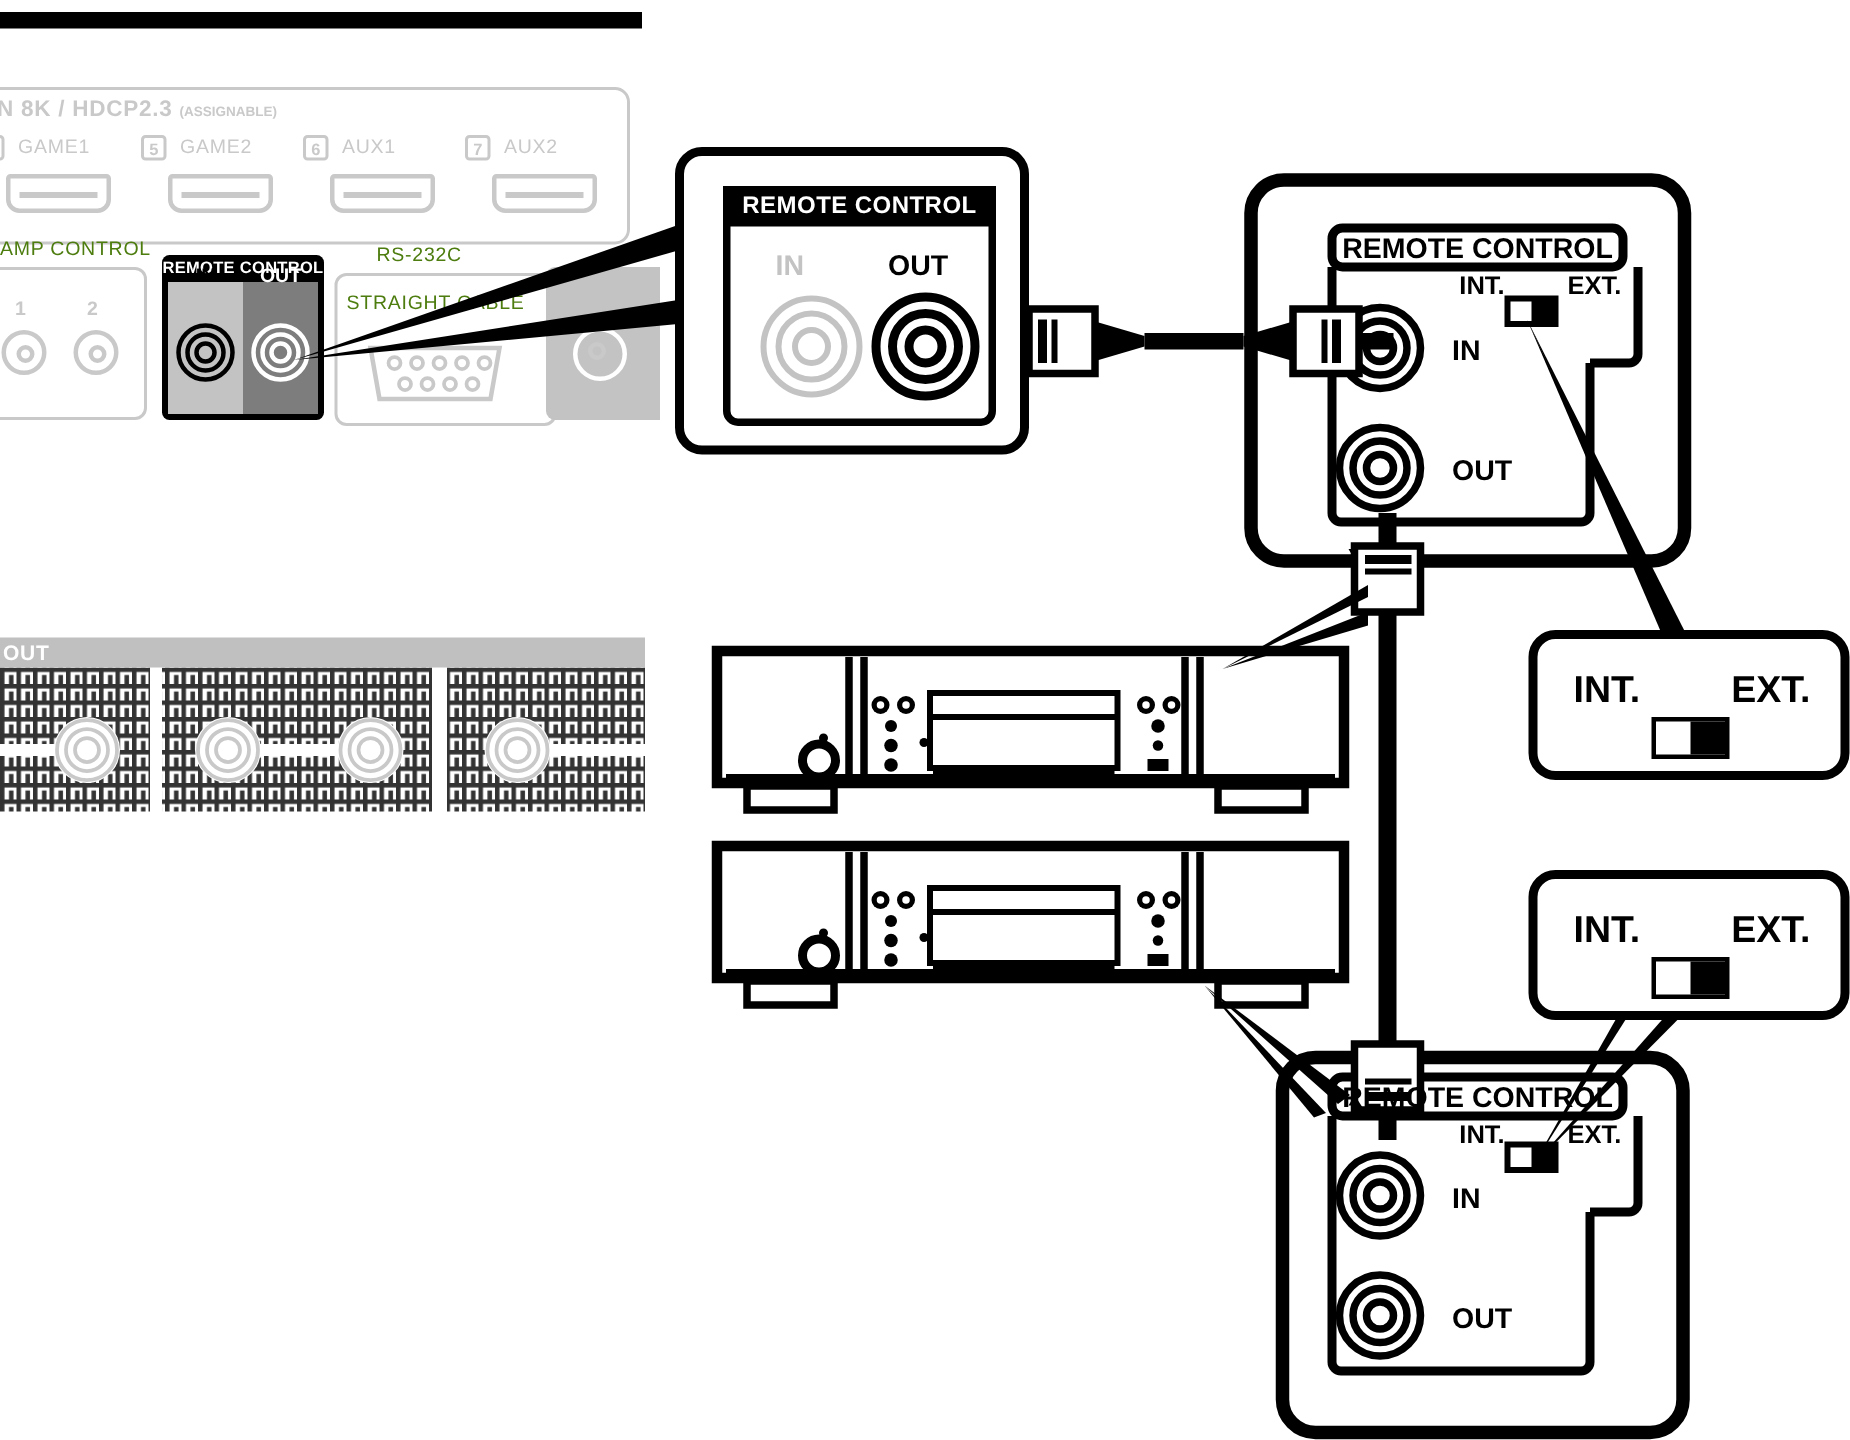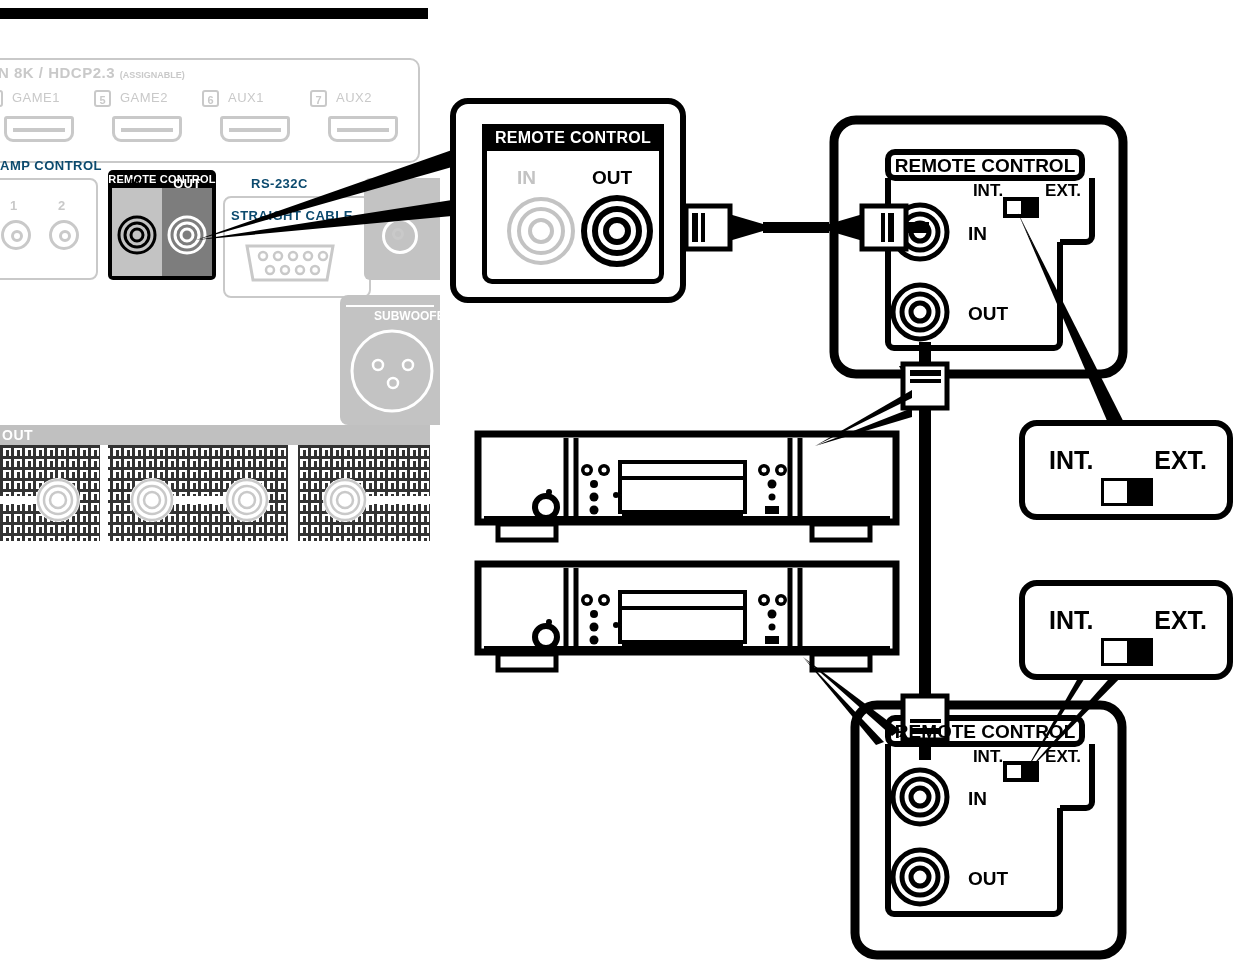--- a/index.html
+++ b/index.html
@@ -24,21 +24,21 @@
       border:2px solid #c9c9c9;border-radius:3px;color:#c9c9c9;font-size:11px;
       font-weight:bold;text-align:center;line-height:17px;box-sizing:border-box;}
   .hdmi-lbl{position:absolute;left:28px;top:2px;color:#c9c9c9;font-size:13px;
       font-weight:normal;letter-spacing:.5px;white-space:nowrap;}
   .hdmi-port{position:absolute;left:20px;top:28px;width:70px;height:26px;
       border:3px solid #c9c9c9;border-radius:3px 3px 9px 9px;box-sizing:border-box;}
   .hdmi-port:after{content:"";position:absolute;left:6px;top:9px;right:6px;height:4px;
       background:#c9c9c9;}
 
   .pbox{position:absolute;border:2px solid #c9c9c9;border-radius:8px;box-sizing:border-box;}
-  .pbox-lbl{position:absolute;color:#0c4a6e;font-size:13px;font-weight:bold;
+  .pbox-lbl{position:absolute;color:#4d7c0f;font-size:13px;font-weight:normal;
       letter-spacing:.5px;white-space:nowrap;}
   .ghost-jack{position:absolute;width:30px;height:30px;border-radius:50%;
       border:3px solid #c9c9c9;box-sizing:border-box;}
   .ghost-jack:after{content:"";position:absolute;left:7px;top:7px;width:12px;height:12px;
       border-radius:50%;border:3px solid #c9c9c9;box-sizing:border-box;}
 
   
   #rc-highlight{position:absolute;left:108px;top:170px;width:108px;height:110px;
       background:#000;border-radius:5px;}
   #rc-highlight .hdr{position:absolute;left:0;top:0;width:108px;height:18px;
@@ -123,21 +123,21 @@
     </div>
 
     <div class="pbox" style="left:-12px;top:178px;width:110px;height:102px;">
       <div class="pbox-lbl" style="left:10px;top:-22px;">AMP CONTROL</div>
       <div style="position:absolute;left:20px;top:18px;color:#c9c9c9;font-size:13px;font-weight:bold;">1</div>
       <div style="position:absolute;left:68px;top:18px;color:#c9c9c9;font-size:13px;font-weight:bold;">2</div>
       <div class="ghost-jack" style="left:11px;top:40px;"></div>
       <div class="ghost-jack" style="left:59px;top:40px;"></div>
     </div>
 
-    <div class="pbox" style="left:223px;top:196px;width:148px;height:102px;">
+    <div class="pbox" style="left:223px;top:182px;width:148px;height:102px;">
       <div class="pbox-lbl" style="left:26px;top:-22px;">RS-232C</div>
       <div class="pbox-lbl" style="left:6px;top:10px;">STRAIGHT CABLE</div>
       <svg width="130" height="60" style="position:absolute;left:0;top:40px;">
         <path d="M22 8 L108 8 L102 42 L28 42 Z" fill="none" stroke="#c9c9c9" stroke-width="3"></path>
         <g fill="none" stroke="#c9c9c9" stroke-width="2.5">
           <circle cx="38" cy="18" r="4"></circle>
             <circle cx="53" cy="18" r="4"></circle>
             <circle cx="68" cy="18" r="4"></circle>
           <circle cx="83" cy="18" r="4"></circle>
             <circle cx="98" cy="18" r="4"></circle>
@@ -146,30 +146,20 @@
             <circle cx="75" cy="32" r="4"></circle>
           <circle cx="90" cy="32" r="4"></circle>
         </g>
       </svg>
     </div>
 
     <div style="position:absolute;left:364px;top:178px;width:76px;height:102px;background:#c3c3c3;border-radius:6px 0 0 6px;">
       <div class="ghost-jack" style="left:18px;top:40px;width:36px;height:36px;border-color:#fff;"></div>
     </div>
 
-    <div style="position:absolute;left:340px;top:295px;width:100px;height:130px;background:#c3c3c3;border-radius:8px 0 0 8px;">
-      <div style="position:absolute;left:6px;top:10px;width:88px;height:2px;background:#fff;"></div>
-      <div style="position:absolute;left:34px;top:14px;color:#fff;font-size:12px;font-weight:bold;white-space:nowrap;">SUBWOOFER</div>
-      <svg width="100" height="100" style="position:absolute;left:0;top:32px;">
-        <circle cx="52" cy="44" r="40" fill="none" stroke="#fff" stroke-width="3"></circle>
-        <circle cx="38" cy="38" r="5" fill="none" stroke="#fff" stroke-width="2.5"></circle>
-        <circle cx="68" cy="38" r="5" fill="none" stroke="#fff" stroke-width="2.5"></circle>
-        <circle cx="53" cy="56" r="5" fill="none" stroke="#fff" stroke-width="2.5"></circle>
-      </svg>
-    </div>
 
     <div id="spk-strip">
       <div class="band">
         <span>OUT</span>
       </div>
       <svg width="430" height="100" style="position:absolute;left:0;top:20px;">
         <defs>
           <pattern id="hatchpat" width="11" height="11" patternUnits="userSpaceOnUse">
             <rect width="11" height="11" fill="#fff"></rect>
             <rect x="0" y="0" width="11" height="3" fill="#333"></rect>

